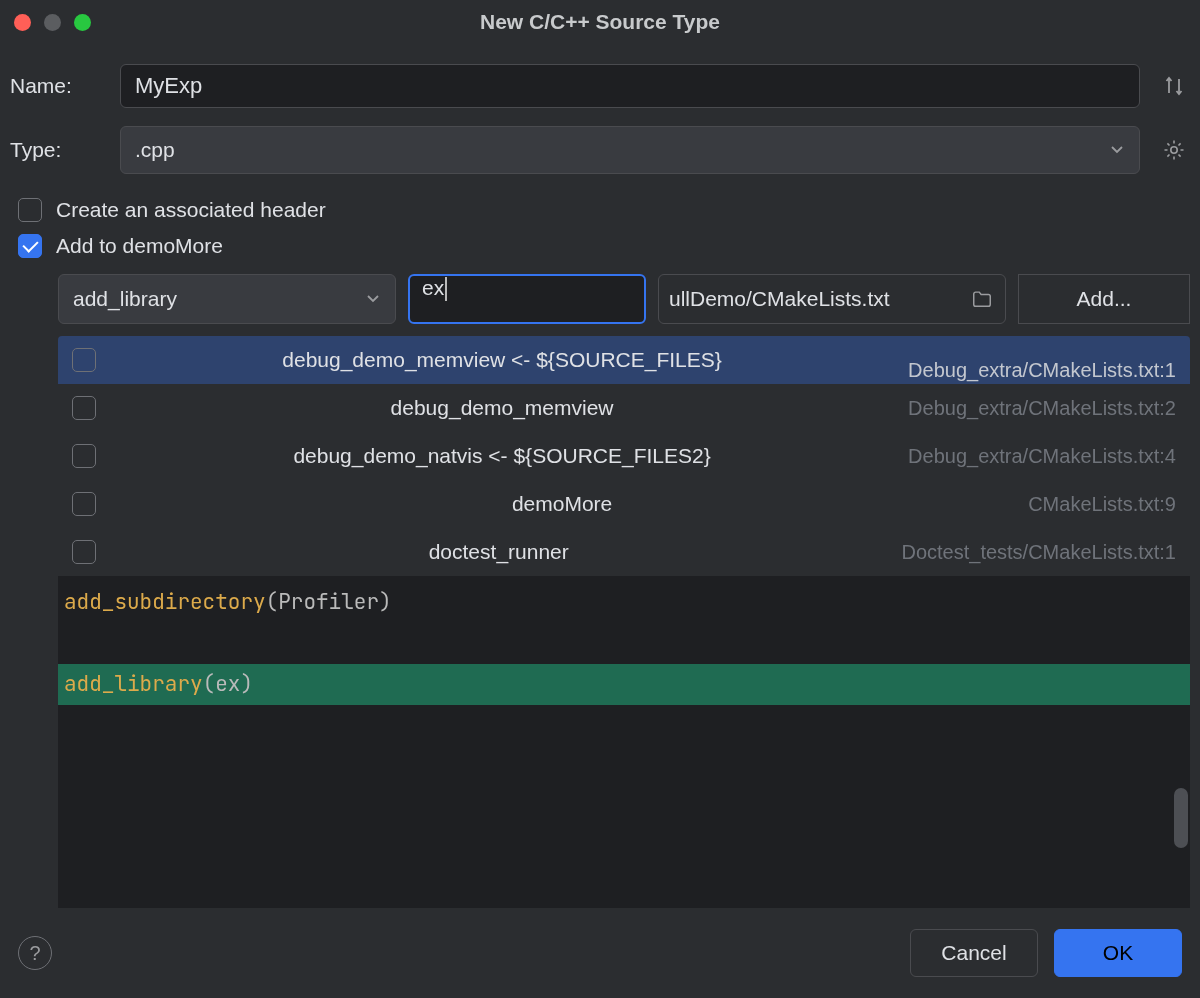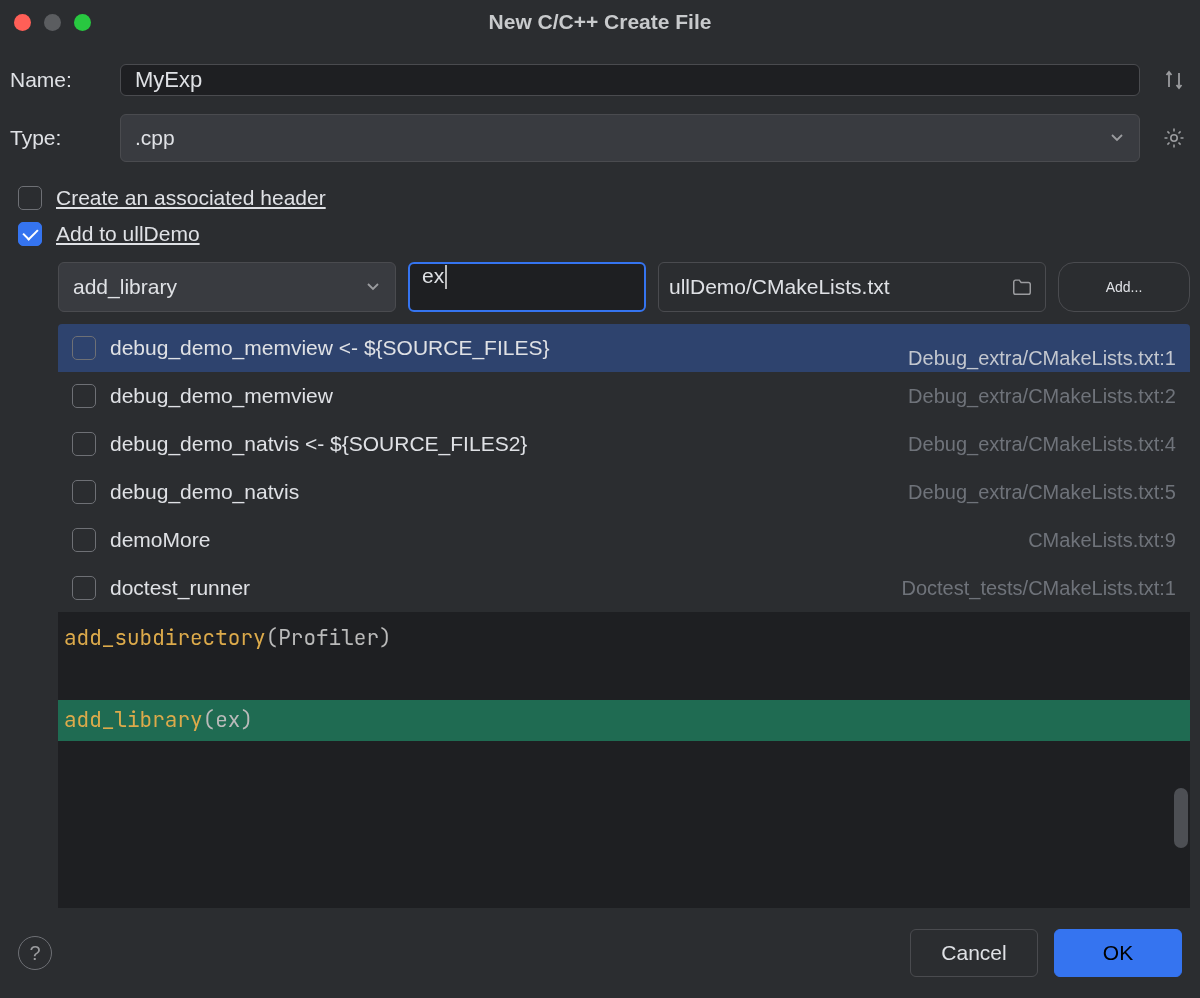--- a/index.html
+++ b/index.html
@@ -46,21 +46,21 @@
     font-weight: 600; font-size: 21px; color: #c8cacc;
     pointer-events: none;
   }
   .body { padding: 20px 10px 0 10px; flex: 1; display: flex; flex-direction: column; min-height: 0; }
   .form-row {
     display: flex; align-items: center; gap: 18px;
     margin-bottom: 18px;
   }
   .form-label { width: 92px; font-size: 21px; color: var(--text); }
   .text-input {
-    flex: 1; height: 32px;
+    flex: 1; height: 44px;
     background: var(--bg-input);
     border: 1px solid var(--border);
     border-radius: 6px;
     color: var(--text);
     font-size: 22px;
     padding: 0 14px;
     outline: none;
   }
   .sort-icon {
     width: 32px; height: 32px;
@@ -80,21 +80,20 @@
   .chev { color: var(--text-dim); }
   .gear-icon {
     width: 32px; height: 32px;
     display: flex; align-items: center; justify-content: center;
     color: var(--text-dim);
   }
   .check-row {
     display: flex; align-items: center; gap: 14px;
     padding: 6px 8px 6px 8px;
     font-size: 21px;
-    text-decoration: underline;
   }
   .cbox {
     width: 24px; height: 24px;
     border: 1.5px solid #6e7075;
     border-radius: 5px;
     background: transparent;
     display: flex; align-items: center; justify-content: center;
     flex-shrink: 0;
   }
   .cbox.checked {
@@ -138,33 +137,34 @@
     border-radius: 6px;
     display: flex; align-items: center; justify-content: space-between;
     padding: 0 12px 0 10px;
     font-size: 21px;
     color: var(--text);
     overflow: hidden;
   }
   .path-box .path-text { white-space: nowrap; overflow: hidden; }
   .path-box svg { flex-shrink: 0; margin-left: 8px; }
   .add-btn {
-    height: 50px; width: 132px;
-    border: 1px solid var(--border);
-    border-radius: 16px;
-    display: flex; align-items: center; justify-content: center;
-    font-size: 14px;
+    height: 50px; width: 172px;
+    border: 1px solid var(--border);
+    border-radius: 0;
+    display: flex; align-items: center; justify-content: center;
+    font-size: 21px;
     background: transparent;
     color: var(--text);
   }
   .list-panel {
     margin-left: 48px;
     margin-right: 0;
     border-radius: 4px;
     overflow: hidden;
+    text-align: center;
   }
   .list-item {
     height: 48px;
     display: flex; align-items: center;
     padding: 0 14px;
     gap: 14px;
     font-size: 21px;
   }
   .list-item.selected { background: var(--list-select); }
   .list-label { flex: 1; color: var(--text); white-space: nowrap; overflow: hidden; }
@@ -241,21 +241,21 @@
 <body>
 
 <div class="window">
 
   <div class="titlebar">
     <div class="traffic">
       <div class="dot red"></div>
       <div class="dot yellow"></div>
       <div class="dot green"></div>
     </div>
-    <div class="title">New C/C++ Create File</div>
+    <div class="title">New C/C++ Source Type</div>
   </div>
 
   <div class="body">
 
     <div class="form-row">
       <div class="form-label">Name:</div>
       <input class="text-input" value="MyExp" style="">
       <div class="sort-icon">
         <svg width="24" height="24" viewBox="0 0 24 24" fill="none" stroke="currentColor" stroke-width="1.8">
           <path d="M7 4 v15"></path>
@@ -284,21 +284,21 @@
       </div>
     </div>
 
     <div class="check-row">
       <div class="cbox"></div>
       <span>Create an associated header</span>
     </div>
 
     <div class="check-row">
       <div class="cbox checked"></div>
-      <span>Add to ullDemo</span>
+      <span>Add to demoMore</span>
     </div>
 
     <div class="targets-row">
       <div class="small-select">
         <span>add_library</span>
         <span class="chev">
           <svg width="16" height="16" viewBox="0 0 16 16" fill="none" stroke="currentColor" stroke-width="1.8">
               <path d="M3 6 L8 11 L13 6"></path>
             </svg>
         </span>
@@ -328,25 +328,20 @@
         <div class="list-label">debug_demo_memview</div>
         <div class="list-loc">Debug_extra/CMakeLists.txt:2</div>
       </div>
       <div class="list-item">
         <div class="cbox"></div>
         <div class="list-label">debug_demo_natvis &lt;- ${SOURCE_FILES2}</div>
         <div class="list-loc">Debug_extra/CMakeLists.txt:4</div>
       </div>
       <div class="list-item">
         <div class="cbox"></div>
-        <div class="list-label">debug_demo_natvis</div>
-        <div class="list-loc">Debug_extra/CMakeLists.txt:5</div>
-      </div>
-      <div class="list-item">
-        <div class="cbox"></div>
         <div class="list-label">demoMore</div>
         <div class="list-loc">CMakeLists.txt:9</div>
       </div>
       <div class="list-item">
         <div class="cbox"></div>
         <div class="list-label">doctest_runner</div>
         <div class="list-loc">Doctest_tests/CMakeLists.txt:1</div>
       </div>
     </div>
 

